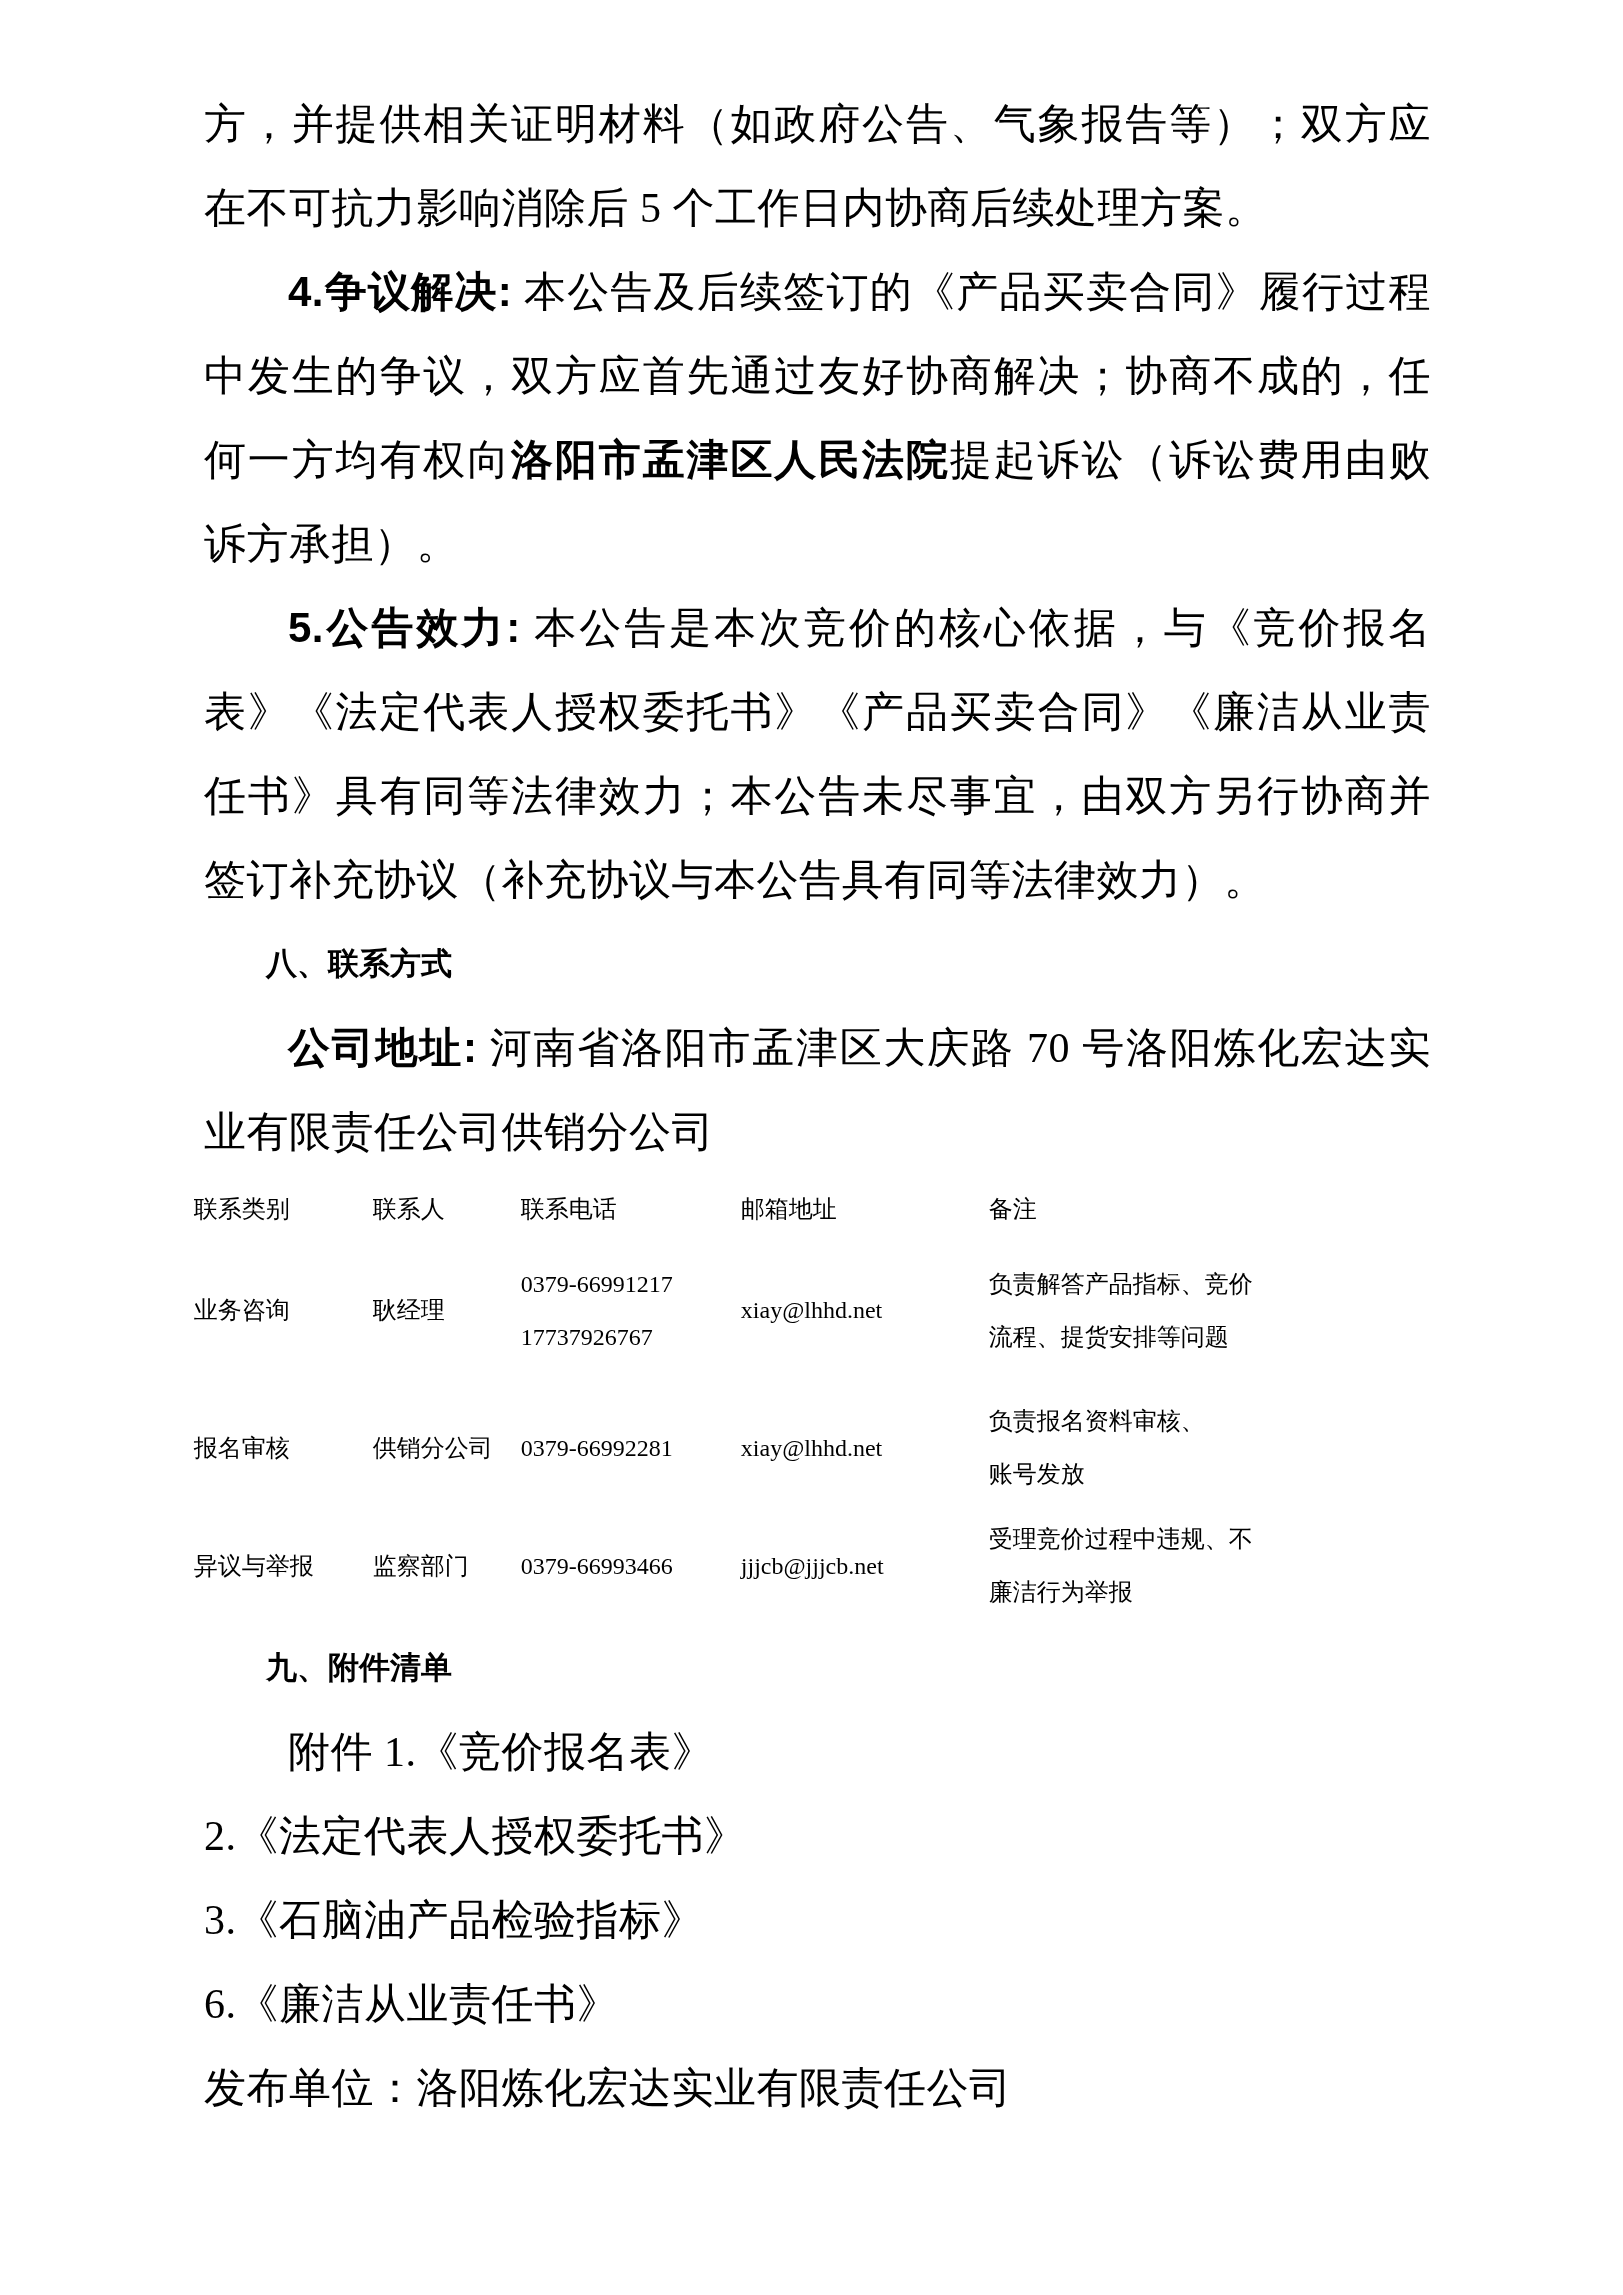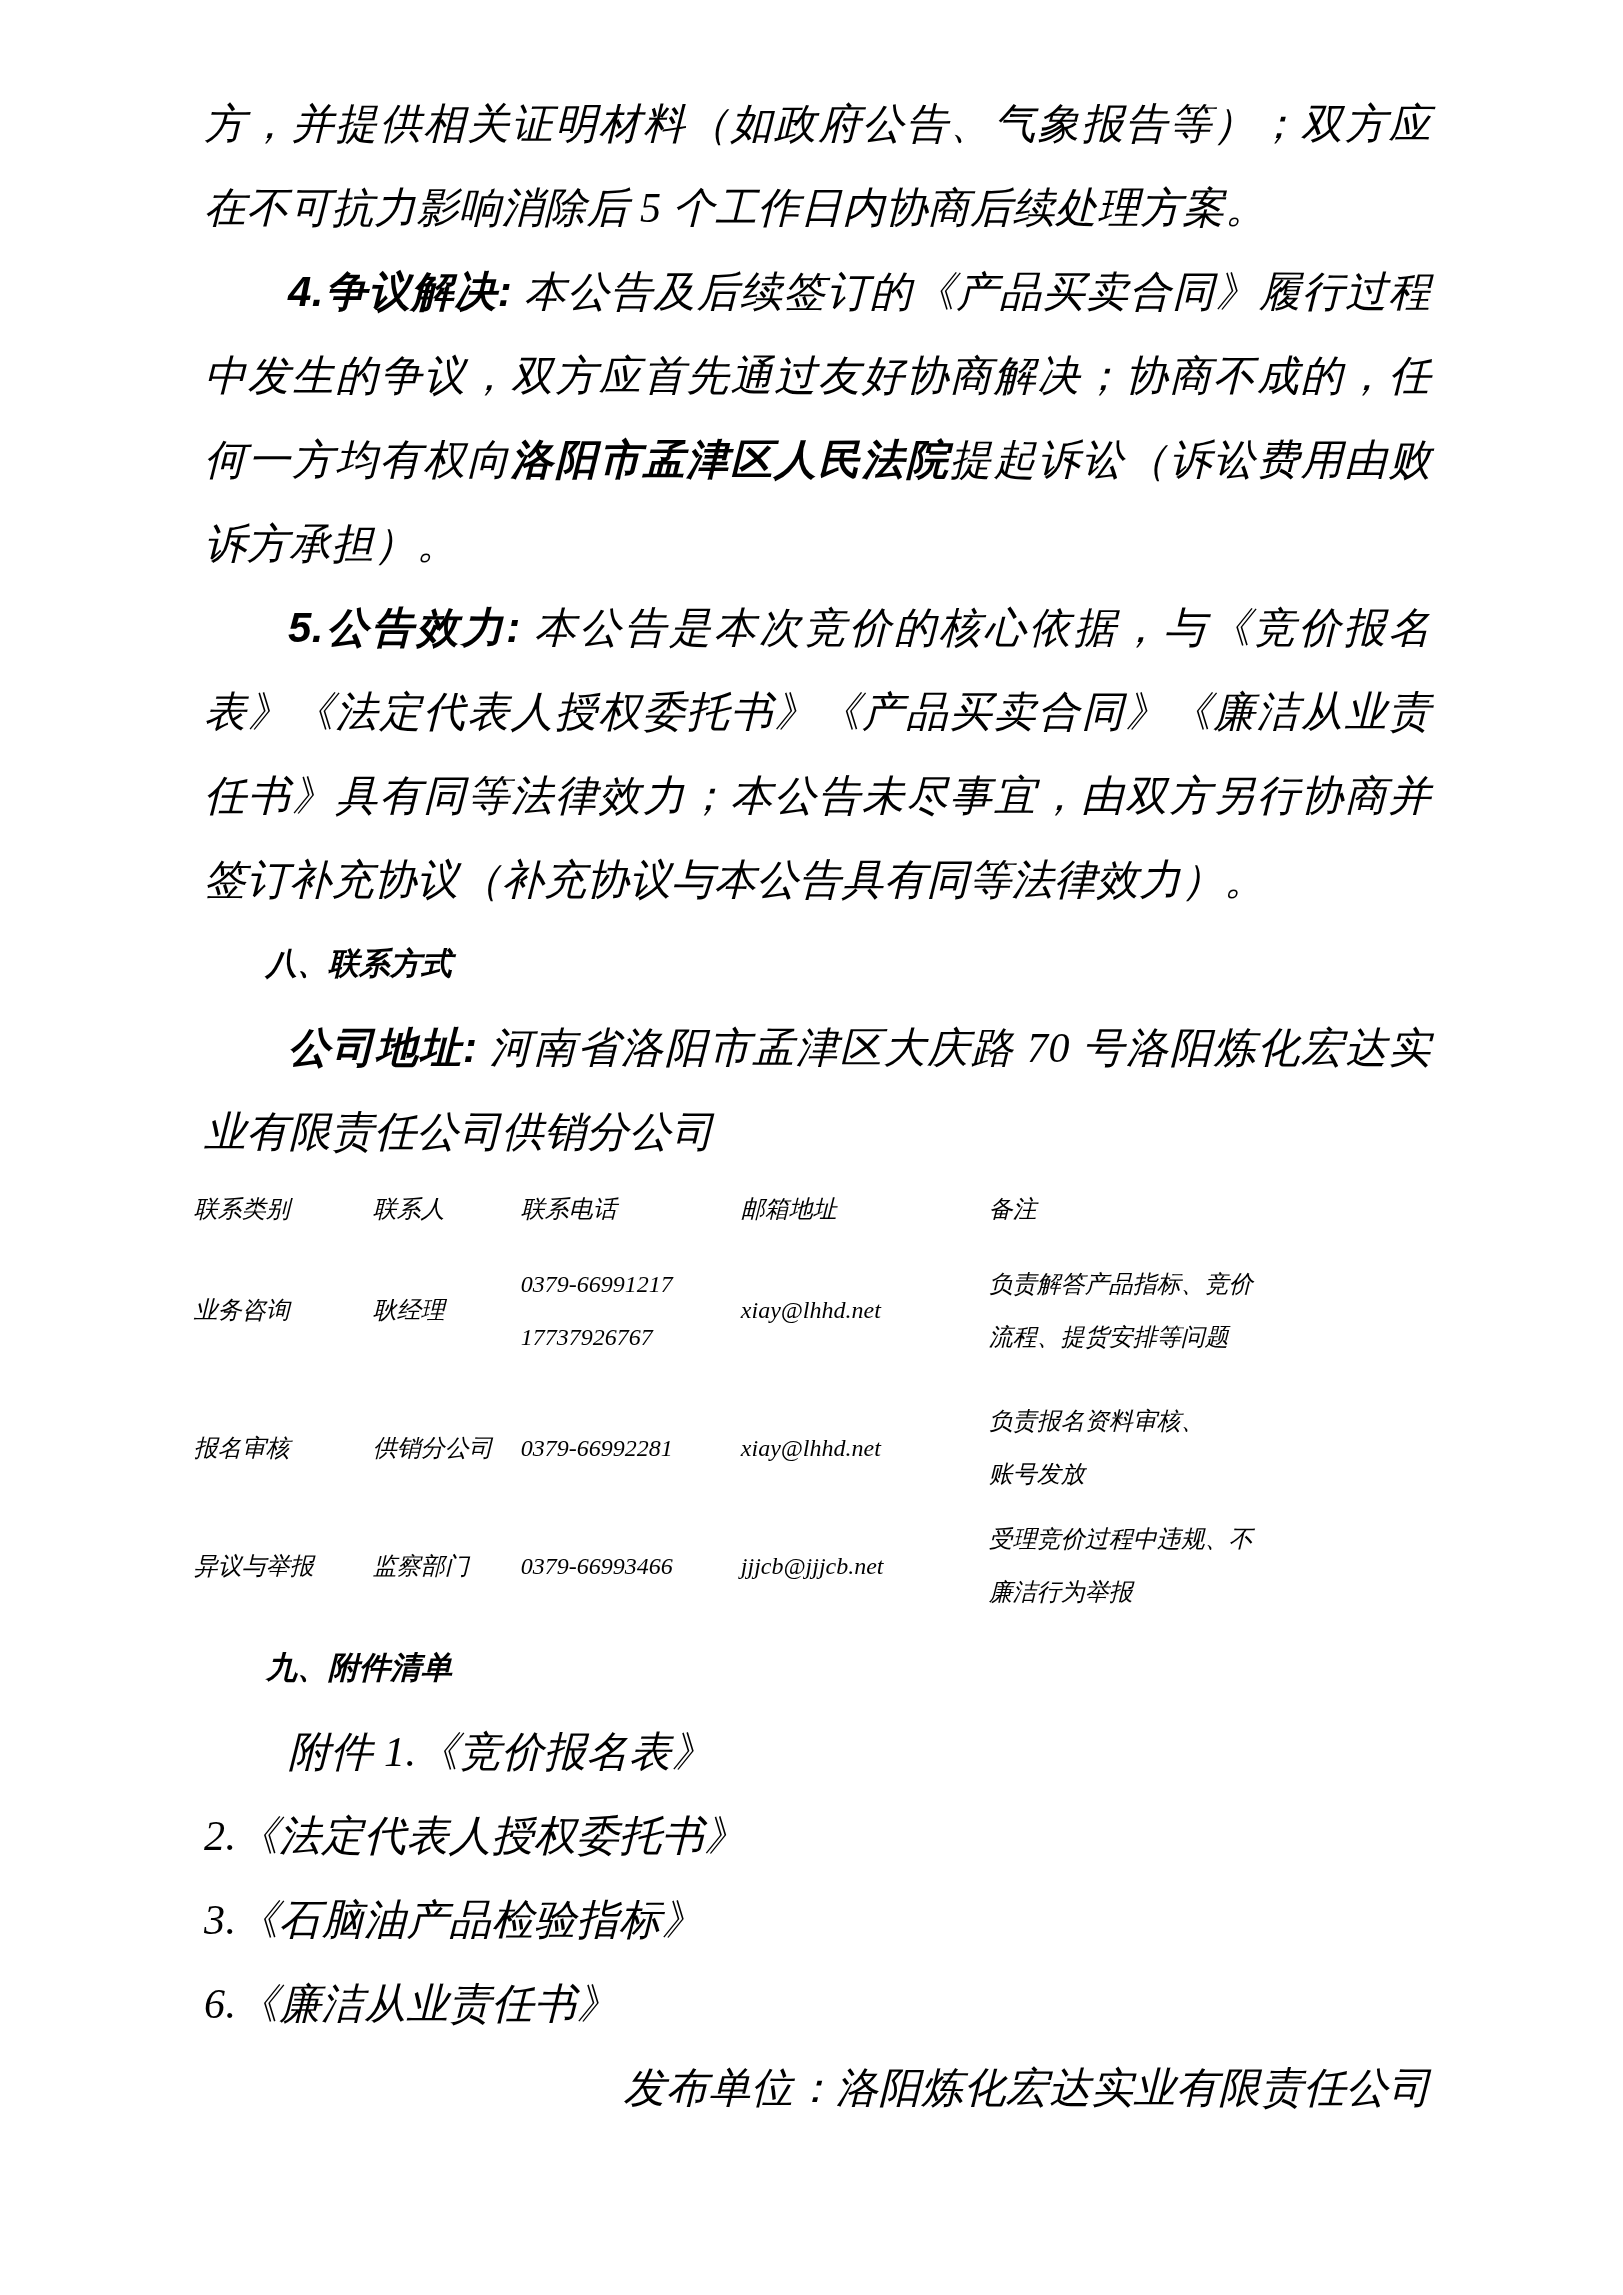--- a/index.html
+++ b/index.html
@@ -8,21 +8,20 @@
     width:1623px; height:2295px;
     margin:0 auto;
     background:#ffffff;
     box-sizing:border-box;
     padding:82px 192px 16px 204px;
     font-family:"Liberation Serif","DejaVu Serif",serif;
     font-size:42px;
     line-height:84px;
     color:#000000;
     overflow:hidden;
-    font-style:italic;
   }
   p { margin:0; text-align:justify; letter-spacing:0.5px; }
   .indent2 { text-indent:2em; }
   .b {
     font-weight:700;
     font-family:"Liberation Sans","DejaVu Sans",sans-serif;
   }
   h2 {
     margin:0;
     font-size:31px;
@@ -49,21 +48,21 @@
   .col-cat   { width:179px; }
   .col-per   { width:148px; }
   .col-phone { width:220px; }
   .col-mail  { width:248px; }
   .col-note  { width:340px; }
   .hdr-row   { height:47px; }
   .row-1     { height:149px; }
   .row-2     { height:126px; }
   .row-3     { height:110px; }
   .attach-cont { }
-  .right { text-align:right; }
+  .right { text-align:left; }
 </style>
 </head>
 <body>
 
 <div class="page">
 
   <p class="body">方，并提供相关证明材料（如政府公告、气象报告等）；双方应在不可抗力影响消除后 5 个工作日内协商后续处理方案。</p>
 
   <p class="body indent2"><span class="b">4.争议解决:</span><span> 本公告及后续签订的《产品买卖合同》履行过程中发生的争议，双方应首先通过友好协商解决；协商不成的，任何一方均有权向</span><span class="b">洛阳市孟津区人民法院</span><span>提起诉讼（诉讼费用由败诉方承担）。</span></p>
 

